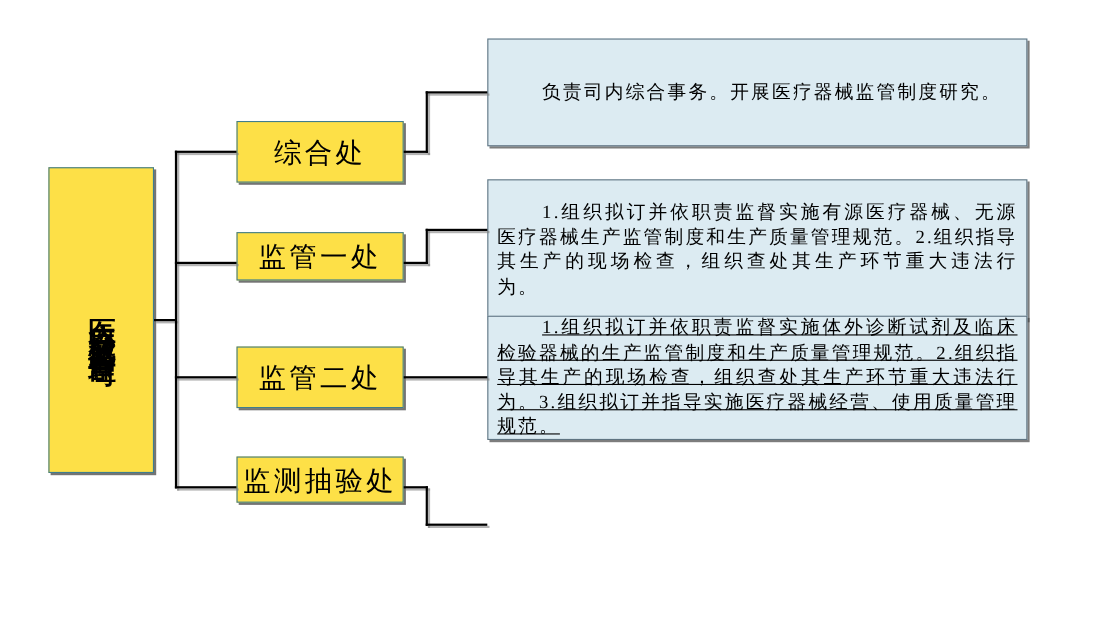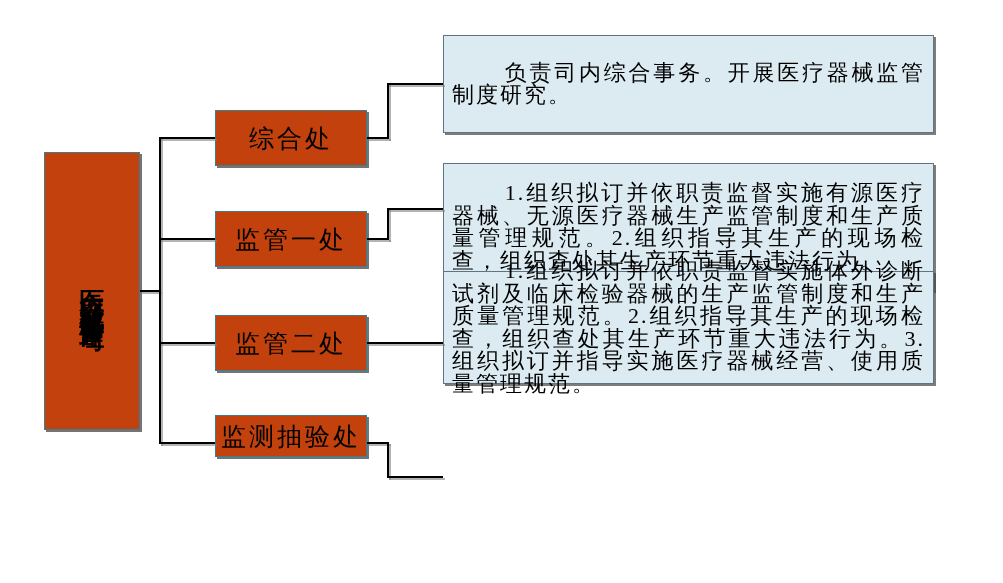--- a/index.html
+++ b/index.html
@@ -8,21 +8,21 @@
     width: 1003px;
     height: 583px;
     background: #ffffff;
     font-family: "Liberation Serif", "DejaVu Serif", serif;
     color: #000000;
     overflow: hidden;
   }
   
   .node {
     position: absolute;
-    background: #c2410c;
+    background: #fde047;
     border: 1px solid #3f7d8e;
     box-shadow: 2px 2px 0 rgba(70,70,70,0.75);
     display: flex;
     align-items: center;
     justify-content: center;
     box-sizing: border-box;
   }
   .root-box {
     left: 44px; top: 152px; width: 96px; height: 278px;
   }
@@ -33,48 +33,48 @@
     font-weight: bold;
     letter-spacing: 5px;
     line-height: 1;
   }
   .branch-label {
     font-size: 25px;
     letter-spacing: 3px;
     white-space: nowrap;
   }
   .branch-0 { left: 215px; top: 110px; width: 152px; height: 56px; }
-  .branch-1 { left: 215px; top: 211px; width: 152px; height: 56px; }
+  .branch-1 { left: 215px; top: 211px; width: 152px; height: 44px; }
   .branch-2 { left: 215px; top: 315px; width: 152px; height: 56px; }
   .branch-3 { left: 215px; top: 415px; width: 152px; height: 42px; }
 
   .desc-box {
     position: absolute;
     left: 443px;
     width: 491px;
     background: #dcebf2;
     border: 1px solid #5f7482;
     box-shadow: 2px 2px 0 rgba(70,70,70,0.7);
     display: flex;
     align-items: center;
     box-sizing: border-box;
     padding: 4px 8px;
   }
   .desc-box p {
     margin: 0;
-    font-size: 22px;
+    font-size: 17px;
     line-height: 22.5px;
     letter-spacing: 2px;
     text-align: justify;
     text-indent: 2.4em;
     width: 100%;
   }
   .desc-0 { top: 35px;  height: 98px;  }
   .desc-1 { top: 163px; height: 128px; }
-  .desc-2 { top: 271px; height: 113px; }
+  .desc-2 { top: 287px; height: 113px; text-decoration: underline; }
   .desc-3 { top: 426px; height: 119px; }
 
   
   .hline, .vline {
     position: absolute;
     background: #000000;
     box-shadow: 2px 2px 0 rgba(130,130,130,0.6);
   }
   .hline { height: 2px; }
   .vline { width: 2px; }

